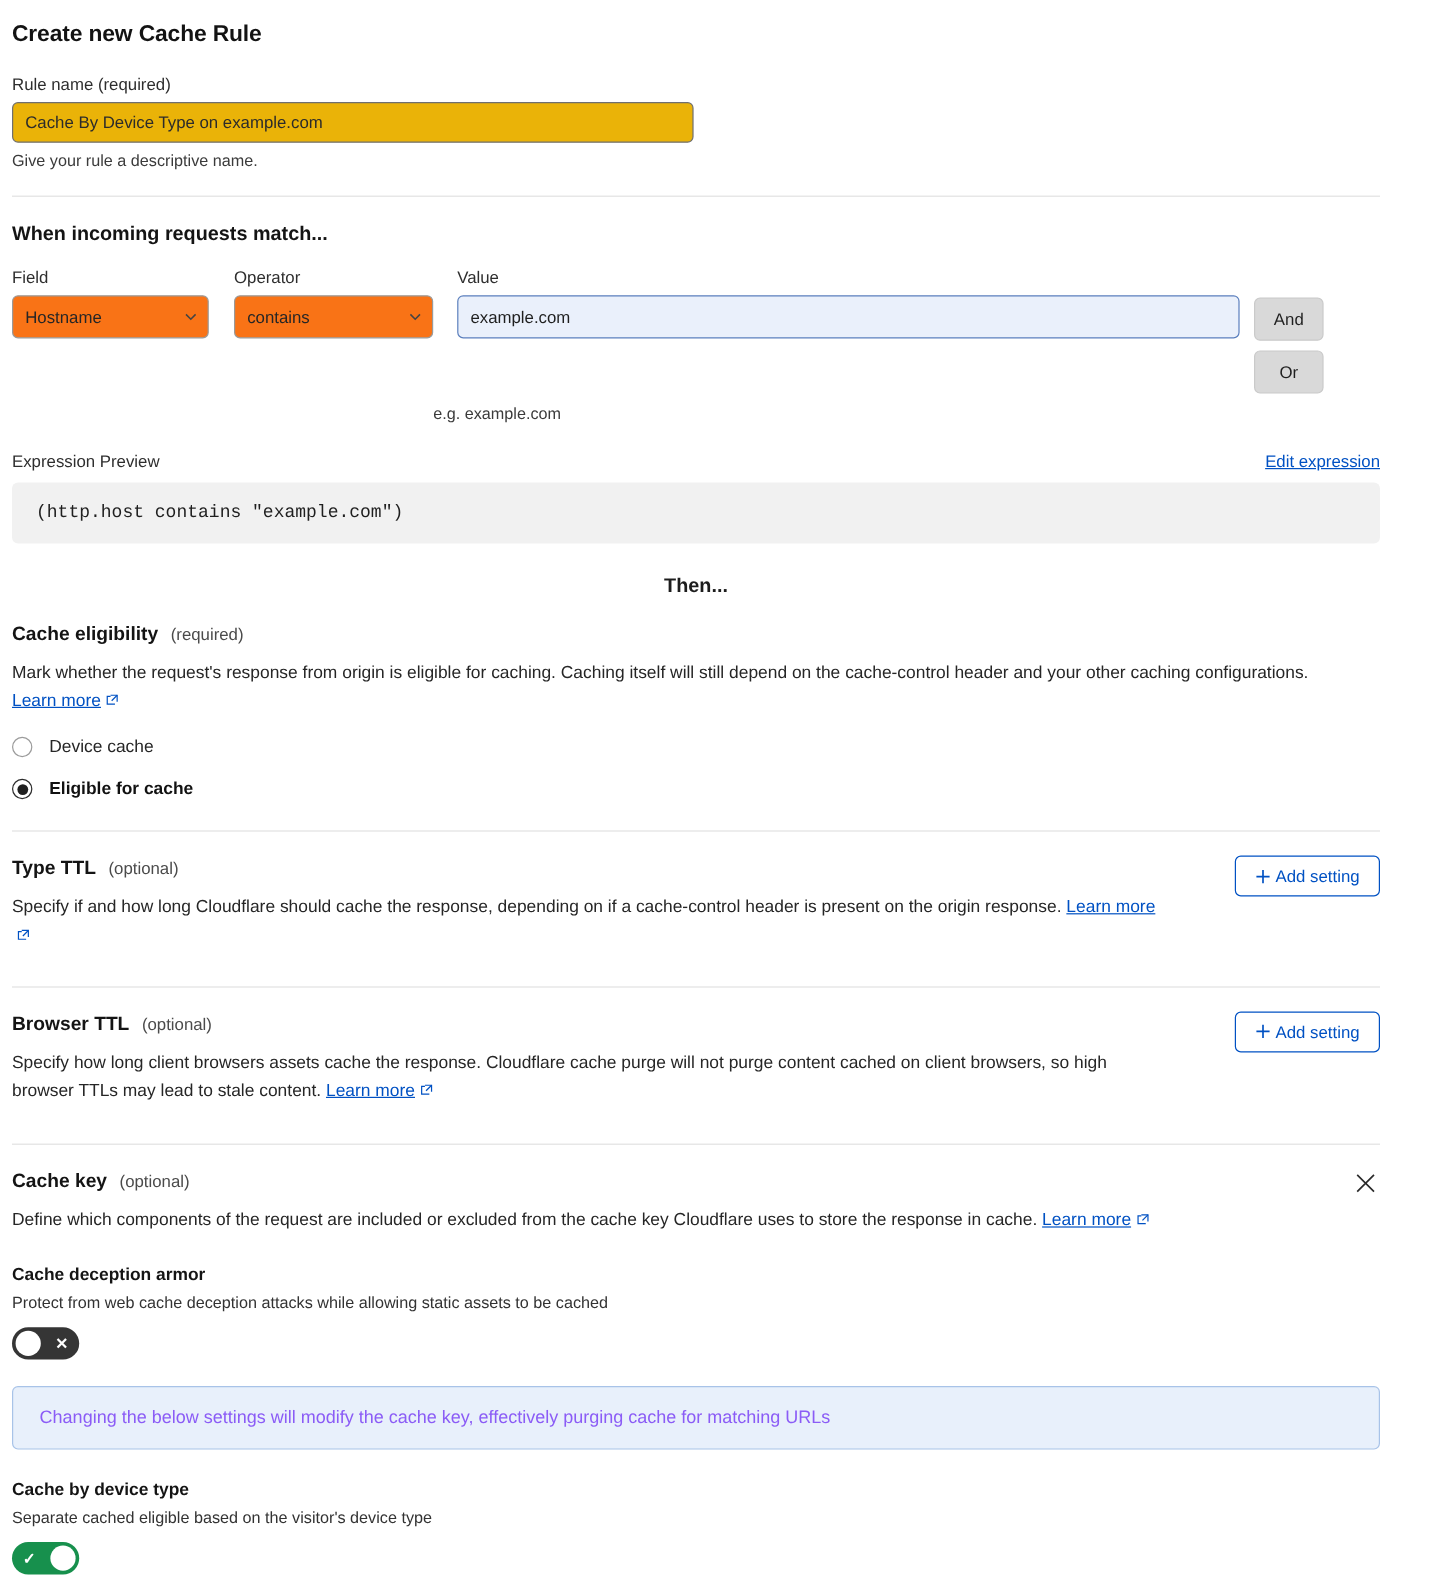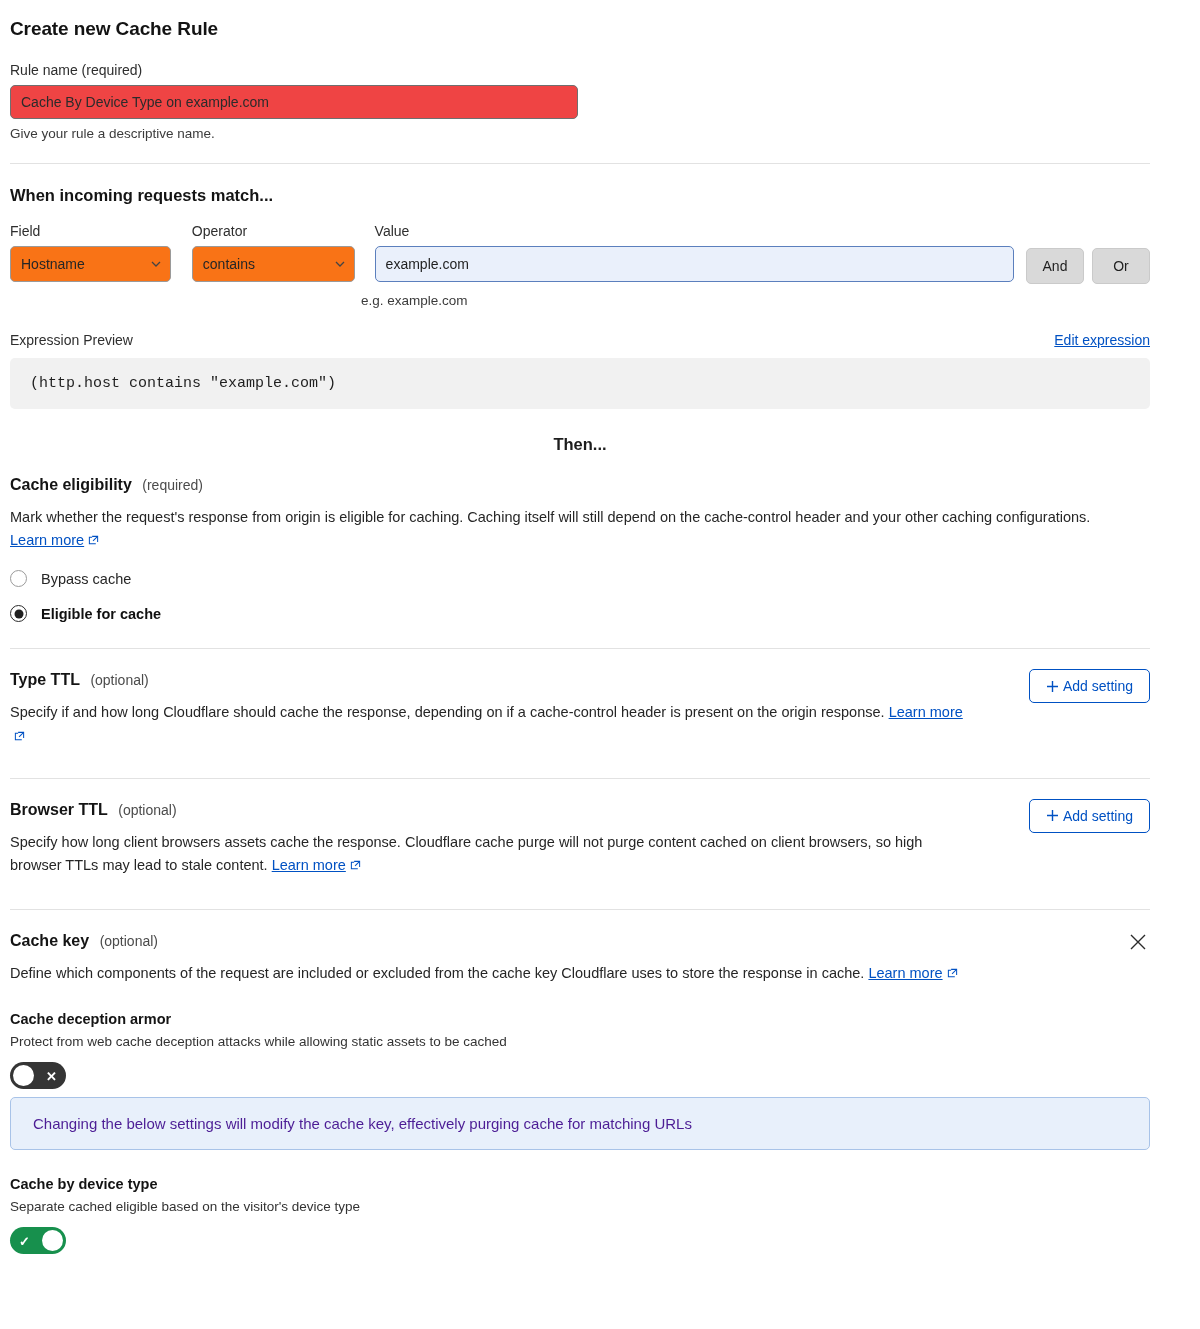--- a/index.html
+++ b/index.html
@@ -38,21 +38,21 @@
   }
   .text-input {
     width: 568px;
     height: 34px;
     border: 1px solid #6f6f6f;
     border-radius: 5px;
     padding: 0 10px;
     font-size: 14px;
     font-family: "Liberation Sans", sans-serif;
     color: #2b2b2b;
-    background: #ef4444;
+    background: #eab308;
     outline: none;
   }
   .divider {
     border: none;
     border-top: 1px solid #e2e2e2;
     margin: 22px 0 0 0;
     width: 1140px;
   }
   .section-head {
     font-size: 16.5px;
@@ -282,23 +282,23 @@
     font-weight: bold;
   }
   .toggle.off .mark { right: 9px; }
   .toggle.on .mark { left: 9px; }
   .notice {
     width: 1140px;
     background: #e8f0fb;
     border: 1px solid #a8c3e8;
     border-radius: 5px;
     padding: 17px 22px;
-    margin-top: 8px;
+    margin-top: 22px;
     font-size: 15px;
-    color: #4c1d95;
+    color: #8b5cf6;
   }
 </style>
 </head>
 <body>
 
 <div class="page">
 
   <div class="title">Create new Cache Rule</div>
 
   <div>
@@ -327,21 +327,21 @@
         <span>contains</span>
         <svg class="chev" viewBox="0 0 10 10">
             <path d="M1 3 L5 7 L9 3" fill="none" stroke="#444" stroke-width="1.3"></path>
           </svg>
       </div>
     </div>
     <div class="val-col">
       <div class="label">Value</div>
       <input class="value-input" value="example.com" style="">
     </div>
-    <div class="andor" style="margin-top:25px;">
+    <div class="andor" style="margin-top:25px;flex-direction:column;">
       <button class="btn-gray">And</button>
       <button class="btn-gray">Or</button>
     </div>
   </div>
   <div class="hint-under">e.g. example.com</div>
 
   <div class="exp-head">
     <span class="exp-label">Expression Preview</span>
     <span class="link">Edit expression</span>
   </div>
@@ -357,21 +357,21 @@
     <div class="desc">
       <span>Mark whether the request's response from origin is eligible for caching. Caching itself will still depend on the cache-control header and your other caching configurations.</span>
       <span class="inline-link">Learn more</span><svg class="ext-icon" viewBox="0 0 12 12">
           <path d="M4.5 1.5H10.5V7.5" fill="none" stroke="#0051c3" stroke-width="1.1"></path>
           <path d="M10.5 1.5L5.5 6.5" fill="none" stroke="#0051c3" stroke-width="1.1"></path>
           <path d="M8.5 9.5H1.5V2.5H4.5" fill="none" stroke="#0051c3" stroke-width="1.1"></path>
         </svg>
     </div>
     <div class="radio-row">
       <span class="radio"></span>
-      <span class="radio-label">Bypass cache</span>
+      <span class="radio-label">Device cache</span>
     </div>
     <div class="radio-row">
       <span class="radio checked"></span>
       <span class="radio-label bold">Eligible for cache</span>
     </div>
   </div>
 
   <hr class="divider" style="margin-top:26px;">
 
   <div class="setting-block">

